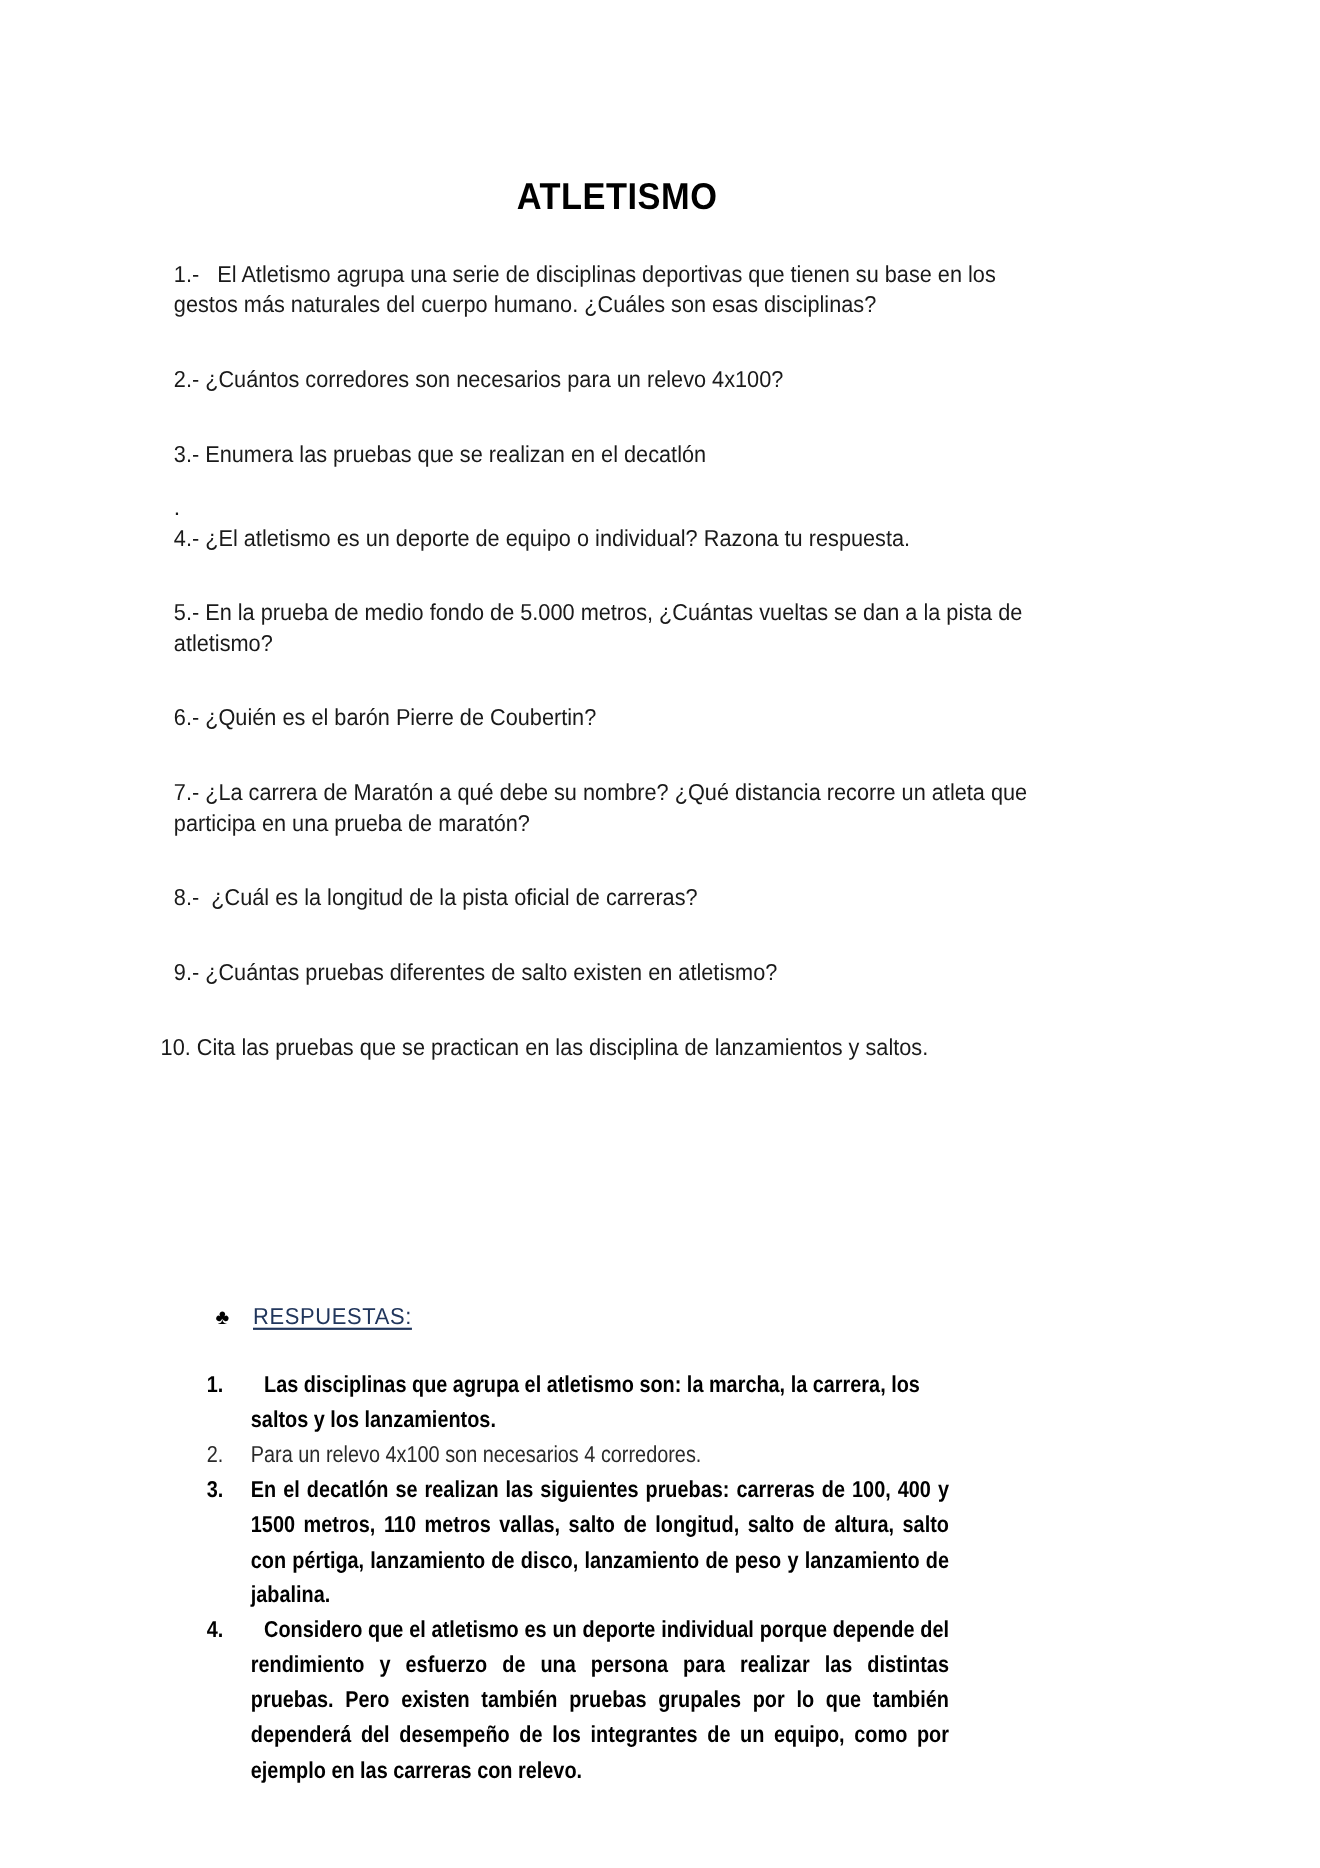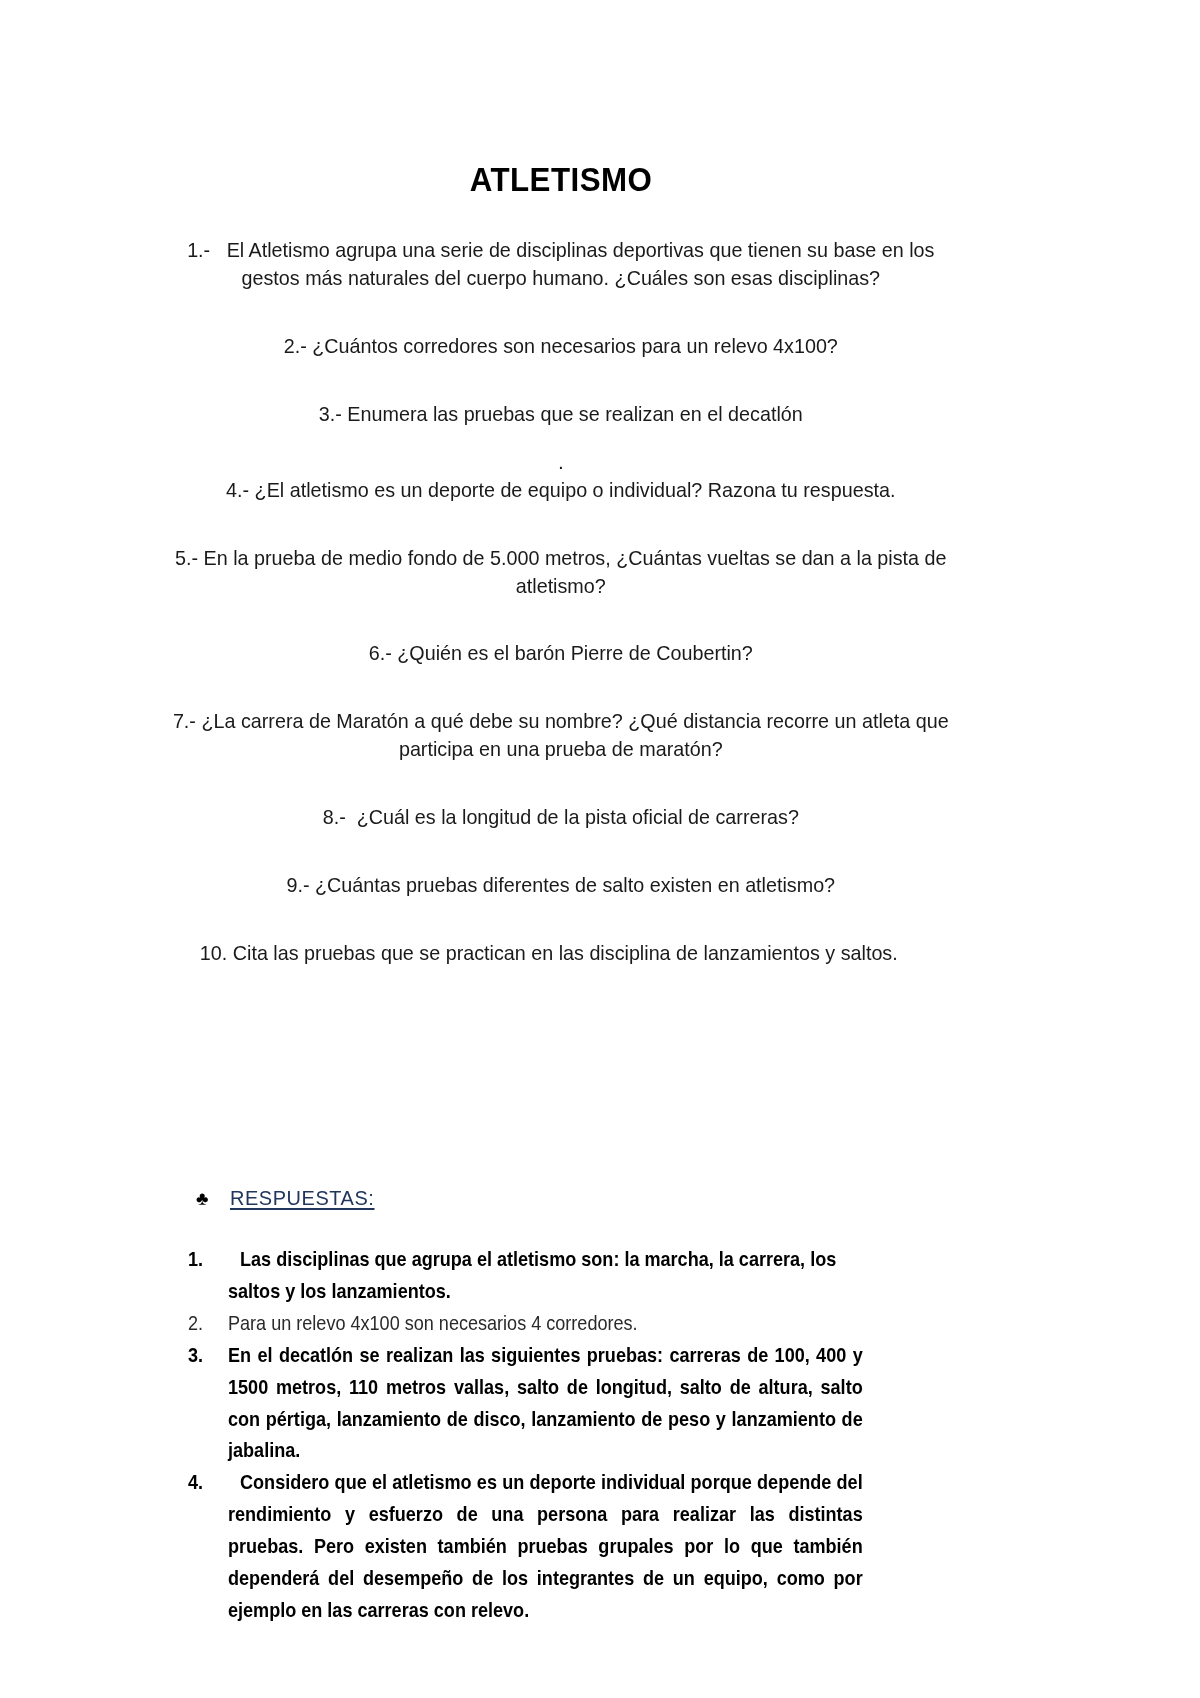--- a/index.html
+++ b/index.html
@@ -35,21 +35,20 @@
     transform: scaleX(0.92);
     transform-origin: center top;
   }
 
   
   .questions {
     position: absolute;
     left: 158px;
     top: 236px;
     width: 806px;
-    text-align: center;
   }
 
   .question {
     font-family: "Liberation Sans", "DejaVu Sans", sans-serif;
     font-size: 21px;
     line-height: 1.33;
     color: #1a1a1a;
     transform: scaleX(0.94);
     transform-origin: left top;
     width: 857px; 

